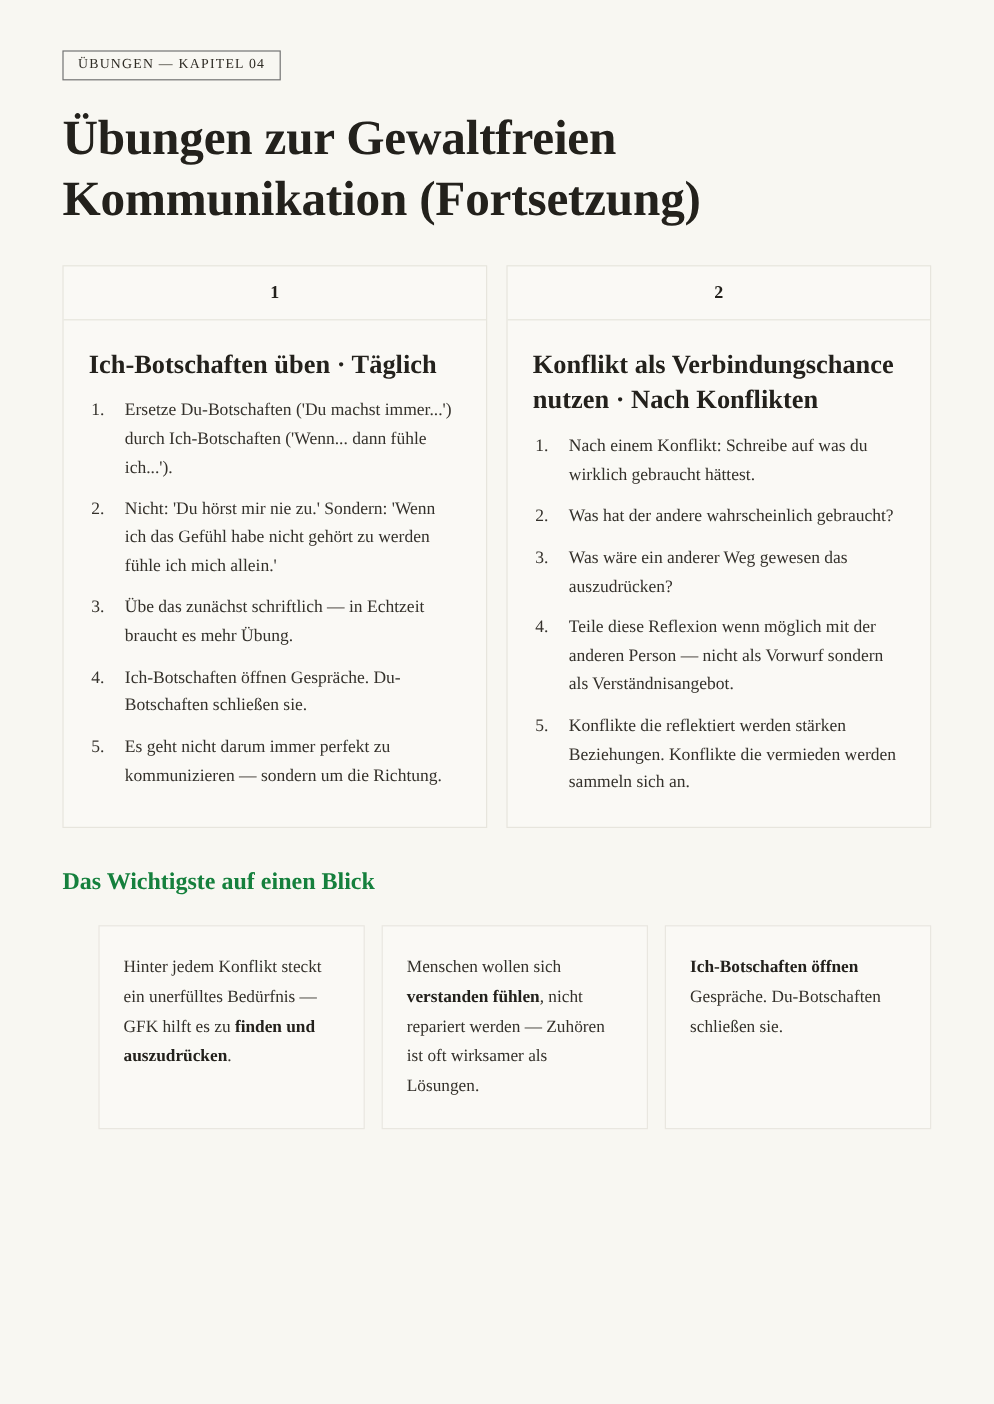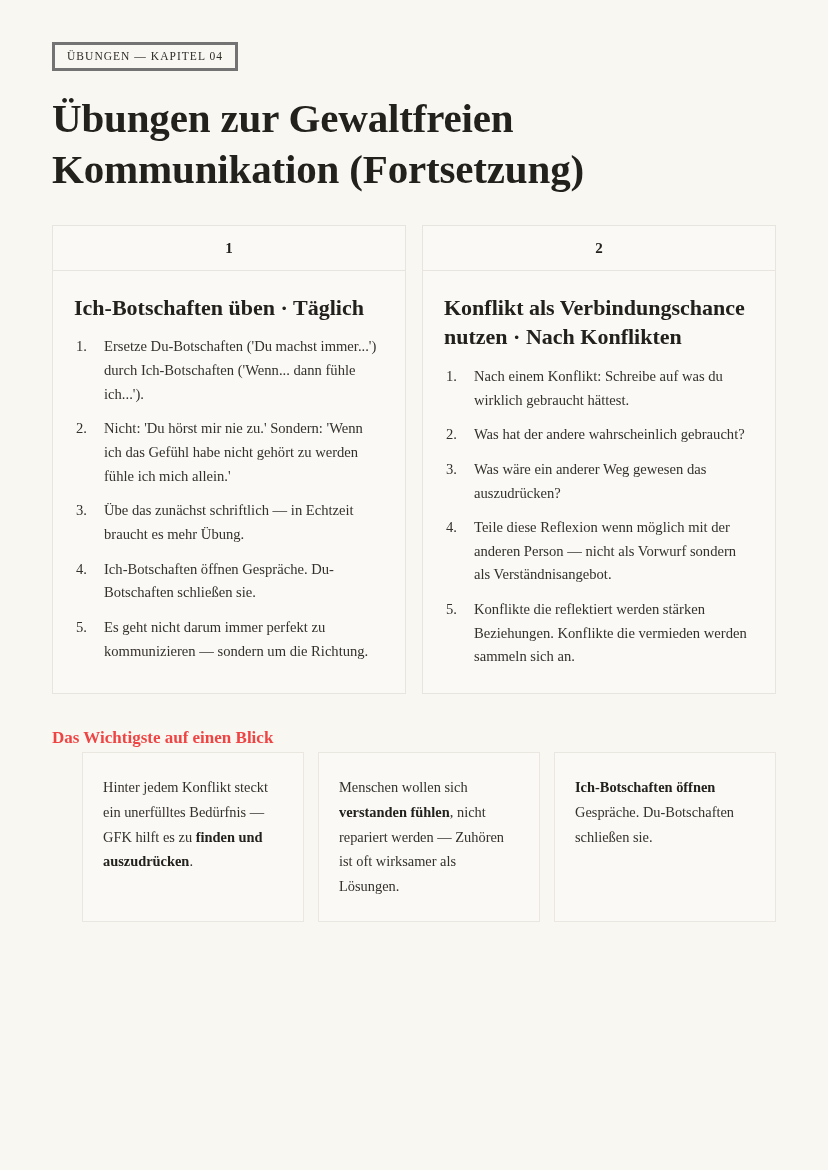--- a/index.html
+++ b/index.html
@@ -18,21 +18,21 @@
     position: relative;
     width: 828px;
     height: 1170px;
     box-sizing: border-box;
     padding: 42px 52px 0 52px;
   }
 
   
   .eyebrow {
     display: inline-block;
-    border: 3px solid #737373;
+    border: 1px solid #737373;
     padding: 6px 12px 5px 12px;
     font-size: 11.5px;
     letter-spacing: 0.09em;
     color: #2f2c25;
     font-variant: small-caps;
     text-transform: uppercase;
     line-height: 1;
   }
   .title {
     margin: 22px 0 0 0;
@@ -98,24 +98,24 @@
     position: absolute;
     left: 2px;
     top: 0;
     color: #34312b;
     font-size: 14.6px;
     line-height: 1.62;
   }
 
   
   .summary-heading {
-    font-size: 17px;
+    font-size: 20px;
     font-weight: 700;
-    margin: 34px 0 4px 0;
-    color: #ef4444;
+    margin: 34px 0 24px 0;
+    color: #15803d;
   }
   .summary-row {
     display: flex;
     gap: 14px;
     margin-left: 30px;
   }
   .summary-box {
     flex: 1 1 0;
     border: 1px solid #e9e7e0;
     background: #faf9f5;

